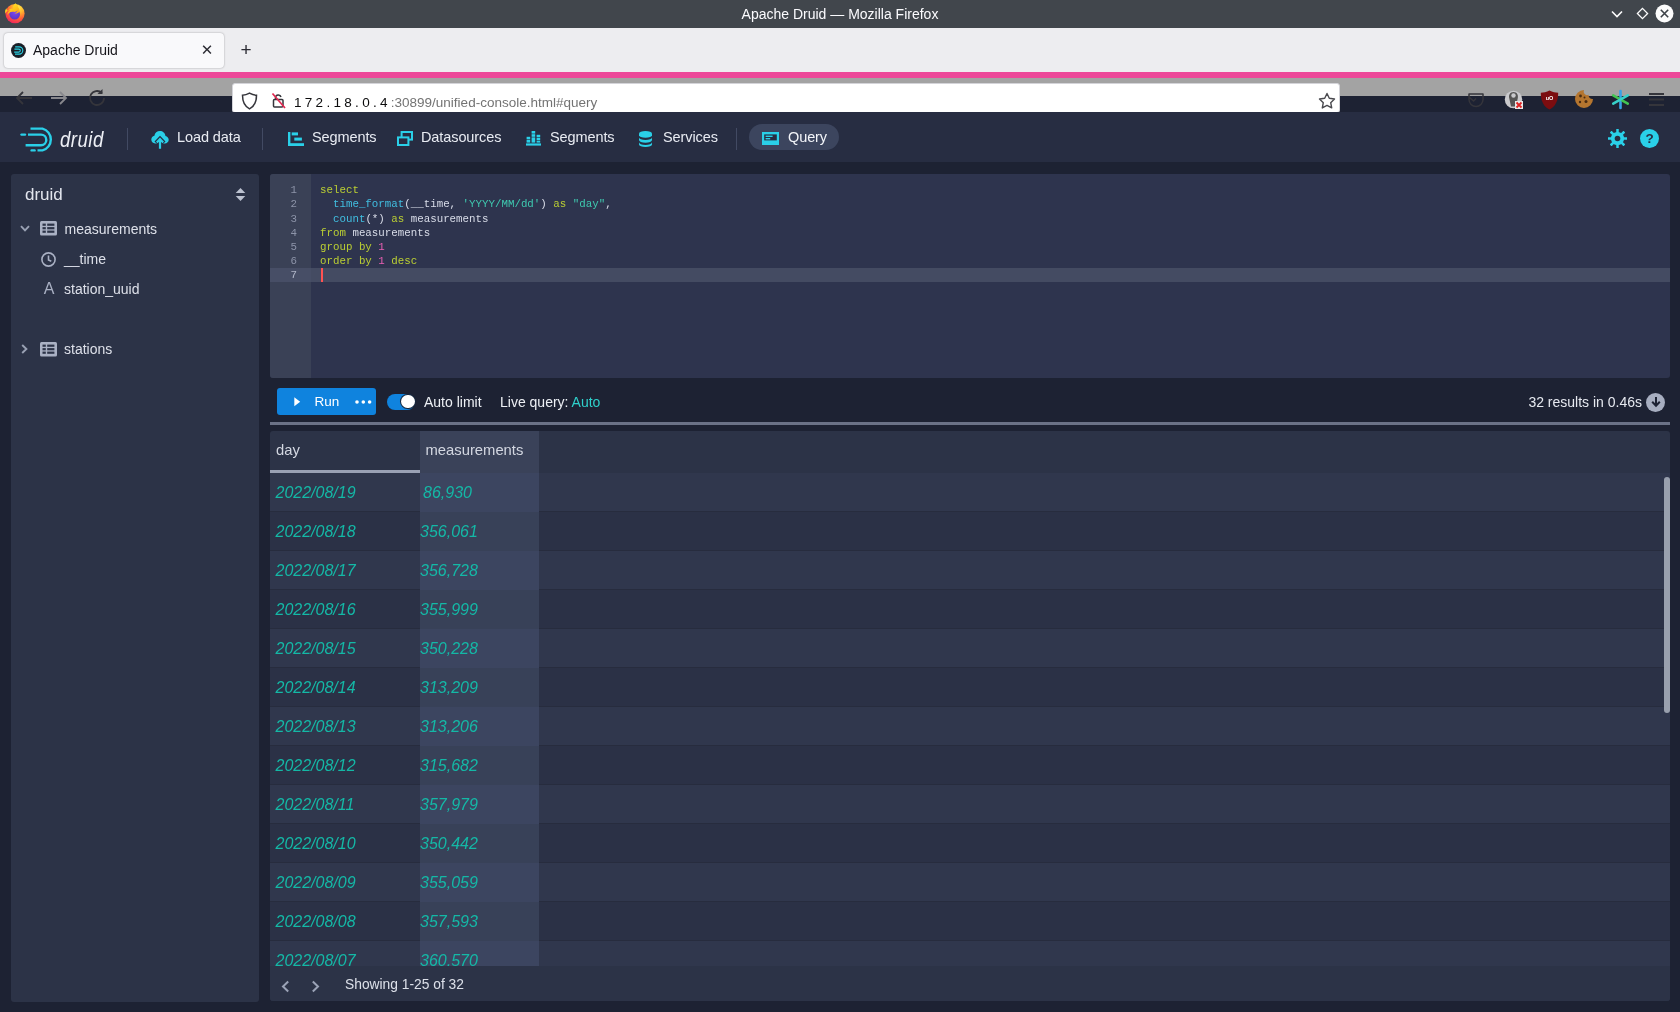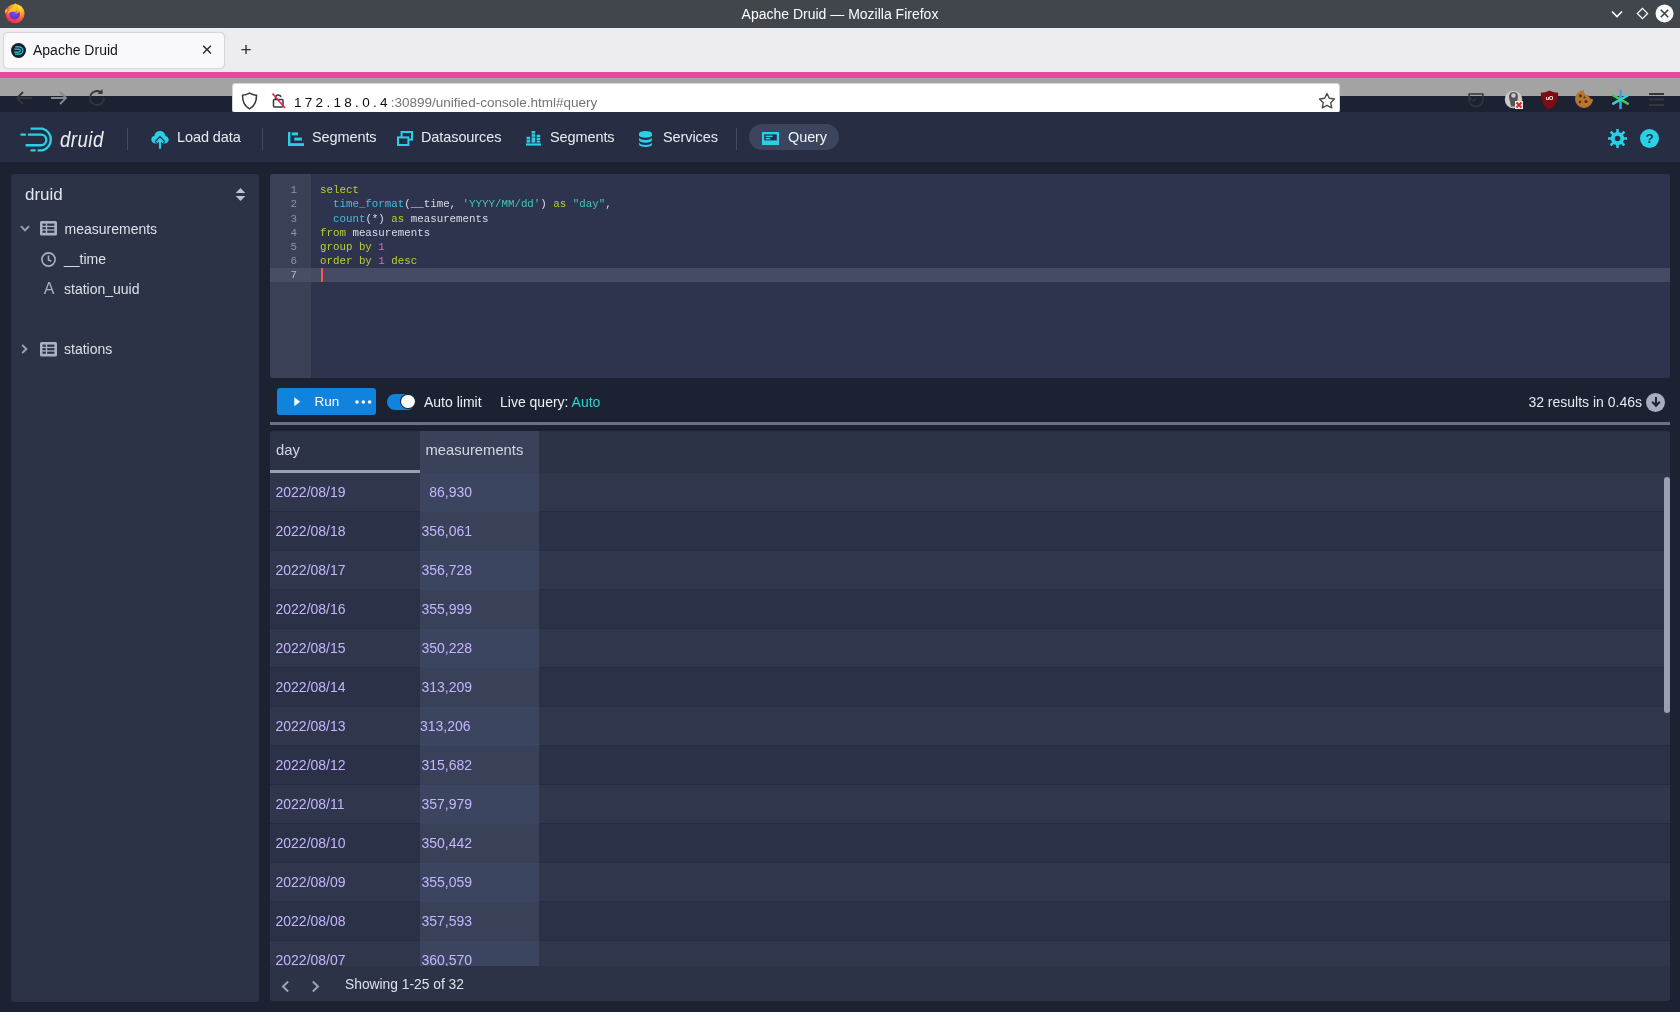--- a/index.html
+++ b/index.html
@@ -41,21 +41,21 @@
 
 #runbar { left:270px; top:378px; width:1400px; height:44px; }
 #runbtn { position:absolute; left:1px; top:10px; width:74px; height:27px; background:#0f83de; border-radius:3px 0 0 3px; color:#fff; font-size:13.5px;margin-left:6px; }
 #morebtn { position:absolute; left:76.5px; top:10px; width:29px; height:27px; background:#0f83de; border-radius:0 3px 3px 0; }
 #divider { left:270px; top:422px; width:1400px; height:3px; background:#6b7287; }
 
 #results { left:270px; top:431px; width:1400px; height:570px; background:#2c3347; border-radius:3px; overflow:hidden; }
 .hdrcell { position:absolute; top:0; height:42px; font-size:14.8px; color:#d3d7e1; }
 .row { position:absolute; left:0; width:1400px; height:39px; }
 .cell2 { position:absolute; left:150px; top:0; width:119px; height:39px; }
-.mono { font-family:"Liberation Sans", sans-serif; font-size:14px; color:#c4b5fd; }
+.mono { font-family:"Liberation Sans", sans-serif; font-size:16px; color:#14b8a6;font-style:italic; }
 #pagination { position:absolute; left:0; top:535px; width:1400px; height:35px; background:#2c3347; font-size:13.8px; color:#dce0e9; }
 #scrollthumb { left:1664px; top:477px; width:6px; height:236px; background:#99a0ae; border-radius:3px; }
 </style>
 </head>
 <body>
 <div id="stage">
   <div id="tabbar" class="abs">
     <div id="tab">
       <svg class="abs" style="left:7px;top:10px" width="15" height="15" viewBox="0 0 15 15">
         <circle cx="7.5" cy="7.5" r="7.5" fill="#1b1f27"></circle>

